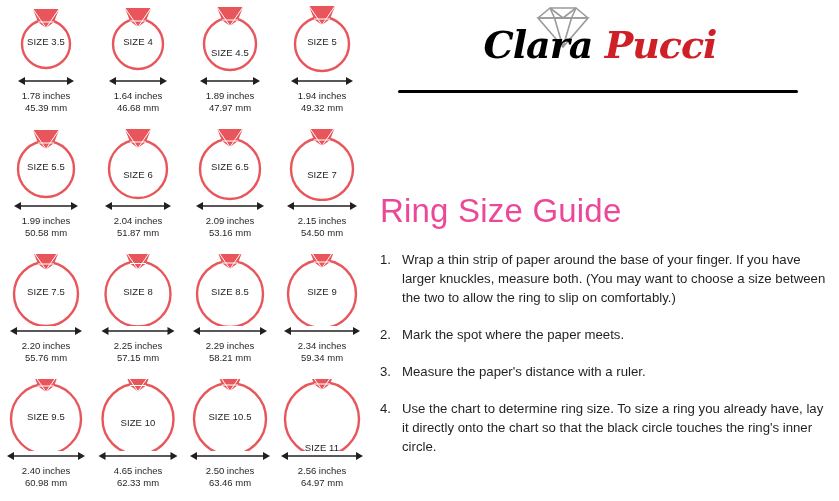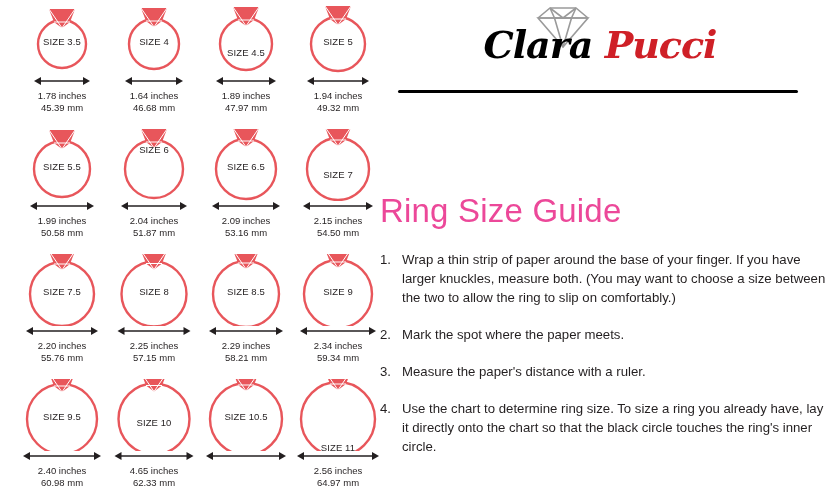--- a/index.html
+++ b/index.html
@@ -37,21 +37,21 @@
     top: 0;
     width: 467px;
     height: 501px;
   }
 
   
   .grid {
     display: grid;
     grid-template-columns: repeat(4, 92px);
     grid-template-rows: repeat(4, 125px);
-    padding: 2px 0 0 16px;
+    padding: 2px 0 0 0;
   }
 
   .cell {
     position: relative;
     width: 92px;
     height: 125px;
   }
 
   .ring-wrap {
     position: relative;
@@ -272,21 +272,21 @@
           </div>
         </div>
         <div class="cell">
           <div class="ring-wrap">
             <svg class="ring-svg" width="92" height="72" viewBox="0 0 92 72">
               <circle cx="46" cy="40" r="29" fill="none" stroke="#e8565b" stroke-width="2.4"></circle>
               <path d="M33 0 L59 0 L54.06 13 L46 19 L37.94 13 Z" fill="#e8565b"></path>
               <path d="M33 0 L46 19 L59 0" fill="none" stroke="#ffffff" stroke-width="1"></path>
               <path d="M37.94 13 L54.06 13" fill="none" stroke="#ffffff" stroke-width="1"></path>
             </svg>
-            <div class="size-label" style="top: 17px;">SIZE 6</div>
+            <div class="size-label" style="top: 42px;">SIZE 6</div>
           </div>
           <div class="arrow-wrap"><svg width="92" height="14" viewBox="0 0 92 14">
               <path d="M18 7 L74 7" stroke="#231f20" stroke-width="1.6"></path>
               <path d="M13 7 L20 3 L20 11 Z" fill="#231f20"></path>
               <path d="M79 7 L72 3 L72 11 Z" fill="#231f20"></path>
             </svg></div>
           <div class="measure">
             <div>2.04 inches</div>
             <div>51.87 mm</div>
           </div>
@@ -459,20 +459,24 @@
               <path d="M33 -7 L46 12 L59 -7" fill="none" stroke="#ffffff" stroke-width="1"></path>
               <path d="M37.94 6 L54.06 6" fill="none" stroke="#ffffff" stroke-width="1"></path>
             </svg>
             <div class="size-label" style="top: 34px;">SIZE 10.5</div>
           </div>
           <div class="arrow-wrap"><svg width="92" height="14" viewBox="0 0 92 14">
               <path d="M11 7 L81 7" stroke="#231f20" stroke-width="1.6"></path>
               <path d="M6 7 L13 3 L13 11 Z" fill="#231f20"></path>
               <path d="M86 7 L79 3 L79 11 Z" fill="#231f20"></path>
             </svg></div>
+          <div class="measure">
+            <div>2.50 inches</div>
+            <div>63.46 mm</div>
+          </div>
         </div>
         <div class="cell">
           <div class="ring-wrap">
             <svg class="ring-svg" width="92" height="72" viewBox="0 0 92 72">
               <circle cx="46" cy="40" r="37" fill="none" stroke="#e8565b" stroke-width="2.4"></circle>
               <path d="M33 -8 L59 -8 L54.06 5 L46 11 L37.94 5 Z" fill="#e8565b"></path>
               <path d="M33 -8 L46 11 L59 -8" fill="none" stroke="#ffffff" stroke-width="1"></path>
               <path d="M37.94 5 L54.06 5" fill="none" stroke="#ffffff" stroke-width="1"></path>
             </svg>
             <div class="size-label" style="top: 34px; margin-top: 31px;">SIZE 11</div>

